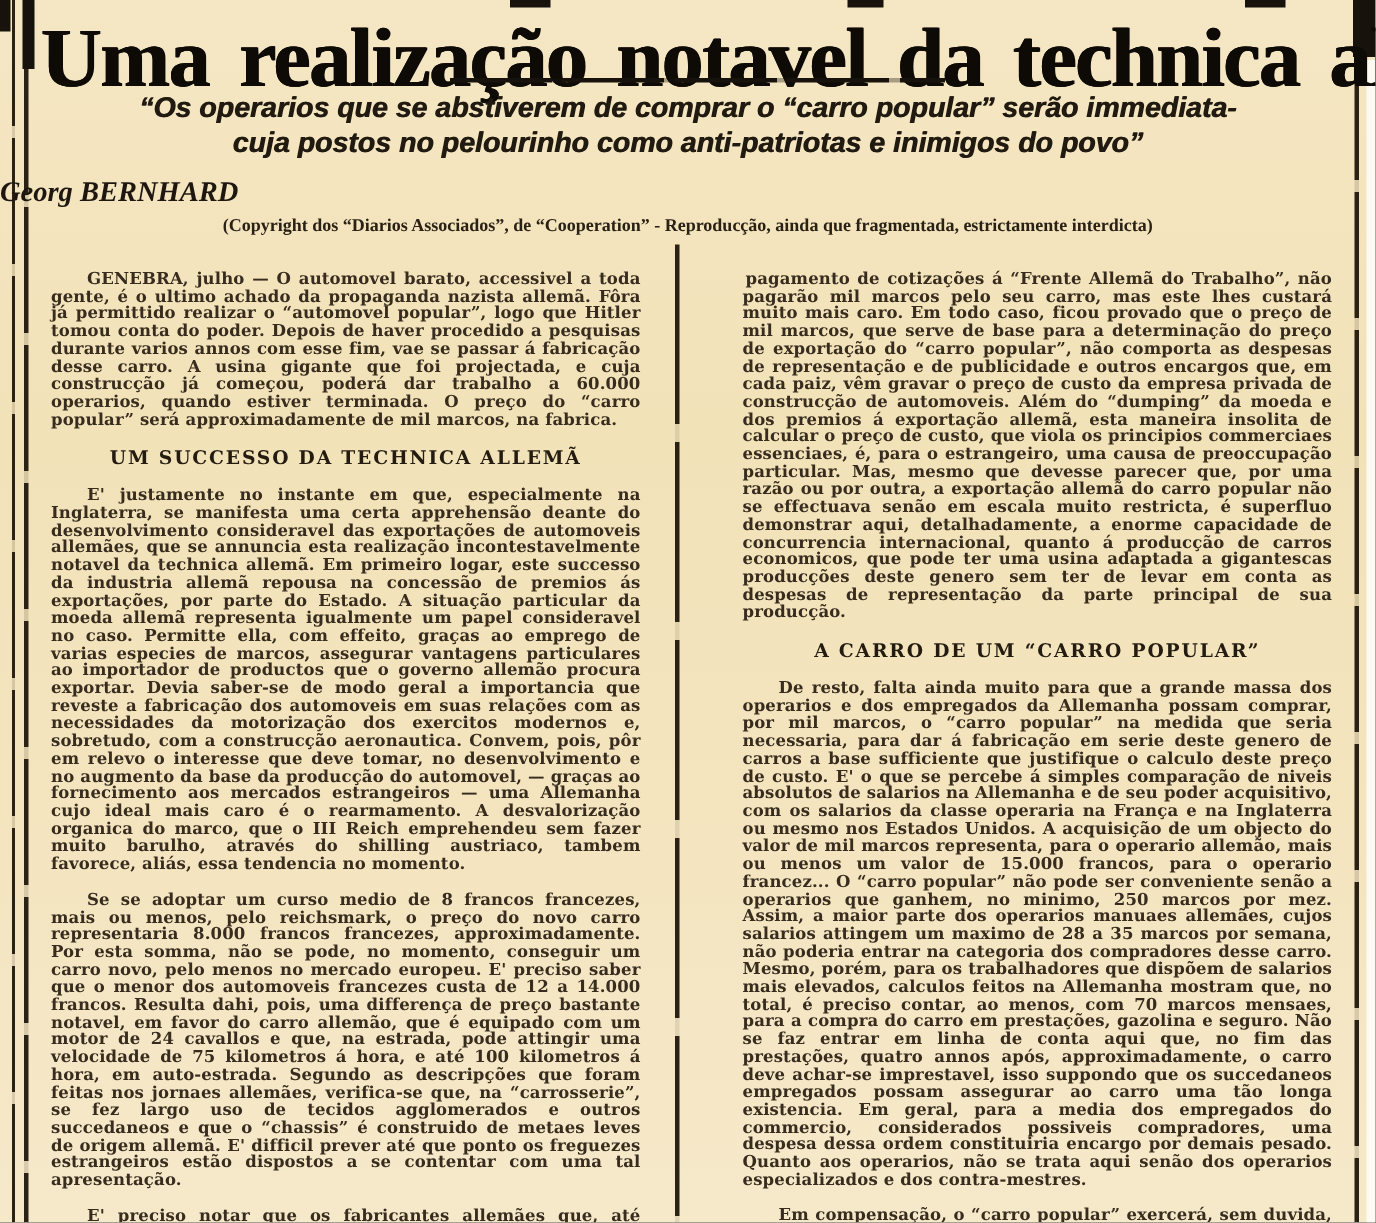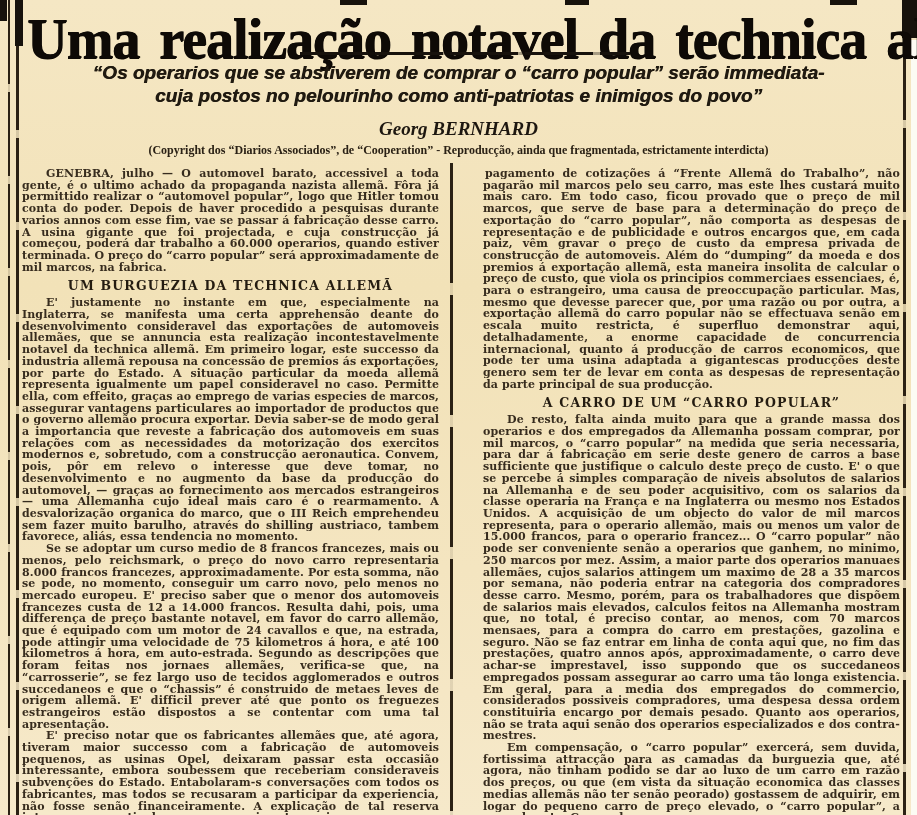--- a/index.html
+++ b/index.html
@@ -31,35 +31,35 @@
   .headline-rule {
     position:absolute; left:300px; top:52px; width:330px; height:3px;
     background:repeating-linear-gradient(90deg,#17120c 0 68px, rgba(23,18,12,0.35) 68px 75px);
   }
   .subhead {
     position:absolute; left:30px; top:61px; width:857px; margin:0; text-align:center;
     font-family:"Liberation Sans", sans-serif; font-weight:bold; font-size:19px; line-height:23px;
     color:#201a11; text-shadow:0.5px 0 0 currentColor;font-style:italic;
   }
   .byline {
-    position:absolute; left:0; top:118px; width:100%; margin:0; text-align:center;
+    position:absolute; left:0; top:118px; width:100%; margin:0; text-align:left;
     font-family:"Liberation Serif", serif; font-style:italic; font-weight:bold;
     font-size:19px; color:#1d1710;
   }
   .copyright {
     position:absolute; left:0; top:143px; width:100%; margin:0; text-align:center;
     font-family:"Liberation Serif", serif; font-weight:bold; font-size:12px; color:#2a2115;
   }
   .columns {
     position:absolute; left:22px; top:168px; width:878px; bottom:0;
     display:flex; gap:44px; overflow:hidden;
   }
   .col { width:417px; flex:0 0 417px; }
   .body-p {
-    margin:0; text-align:justify; text-indent:24px;
+    margin:12px; text-align:justify; text-indent:24px;
     font-size:11px; line-height:11.7px; font-weight:bold;
     letter-spacing:0.1px; color:#372c1e;
   }
   .body-p.no-indent { text-indent:2px; }
   .section-h {
     margin:5px 0 4px; text-align:center; font-size:12.5px; font-weight:bold;
     letter-spacing:1.2px; color:#241c11;
   }
 </style>
 </head>
@@ -84,21 +84,21 @@
 
   <p class="subhead"><span>“Os operarios que se abstiverem de comprar o “carro popular” serão immediata-</span><br><span>cuja postos no pelourinho como anti-patriotas e inimigos do povo”</span></p>
 
   <p class="byline">Georg BERNHARD</p>
   <p class="copyright">(Copyright dos “Diarios Associados”, de “Cooperation” - Reproducção, ainda que fragmentada, estrictamente interdicta)</p>
 
   <div class="columns">
 
     <section class="col">
       <p class="body-p">GENEBRA, julho — O automovel barato, accessivel a toda gente, é o ultimo achado da propaganda nazista allemã. Fôra já permittido realizar o “automovel popular”, logo que Hitler tomou conta do poder. Depois de haver procedido a pesquisas durante varios annos com esse fim, vae se passar á fabricação desse carro. A usina gigante que foi projectada, e cuja construcção já começou, poderá dar trabalho a 60.000 operarios, quando estiver terminada. O preço do “carro popular” será approximadamente de mil marcos, na fabrica.</p>
-      <h2 class="section-h">UM BURGUEZIA DA TECHNICA ALLEMÃ</h2>
+      <h2 class="section-h">UM SUCCESSO DA TECHNICA ALLEMÃ</h2>
       <p class="body-p">E' justamente no instante em que, especialmente na Inglaterra, se manifesta uma certa apprehensão deante do desenvolvimento consideravel das exportações de automoveis allemães, que se annuncia esta realização incontestavelmente notavel da technica allemã. Em primeiro logar, este successo da industria allemã repousa na concessão de premios ás exportações, por parte do Estado. A situação particular da moeda allemã representa igualmente um papel consideravel no caso. Permitte ella, com effeito, graças ao emprego de varias especies de marcos, assegurar vantagens particulares ao importador de productos que o governo allemão procura exportar. Devia saber-se de modo geral a importancia que reveste a fabricação dos automoveis em suas relações com as necessidades da motorização dos exercitos modernos e, sobretudo, com a construcção aeronautica. Convem, pois, pôr em relevo o interesse que deve tomar, no desenvolvimento e no augmento da base da producção do automovel, — graças ao fornecimento aos mercados estrangeiros — uma Allemanha cujo ideal mais caro é o rearmamento. A desvalorização organica do marco, que o III Reich emprehendeu sem fazer muito barulho, através do shilling austriaco, tambem favorece, aliás, essa tendencia no momento.</p>
       <p class="body-p">Se se adoptar um curso medio de 8 francos francezes, mais ou menos, pelo reichsmark, o preço do novo carro representaria 8.000 francos francezes, approximadamente. Por esta somma, não se pode, no momento, conseguir um carro novo, pelo menos no mercado europeu. E' preciso saber que o menor dos automoveis francezes custa de 12 a 14.000 francos. Resulta dahi, pois, uma differença de preço bastante notavel, em favor do carro allemão, que é equipado com um motor de 24 cavallos e que, na estrada, pode attingir uma velocidade de 75 kilometros á hora, e até 100 kilometros á hora, em auto-estrada. Segundo as descripções que foram feitas nos jornaes allemães, verifica-se que, na “carrosserie”, se fez largo uso de tecidos agglomerados e outros succedaneos e que o “chassis” é construido de metaes leves de origem allemã. E' difficil prever até que ponto os freguezes estrangeiros estão dispostos a se contentar com uma tal apresentação.</p>
       <p class="body-p">E' preciso notar que os fabricantes allemães que, até agora, tiveram maior successo com a fabricação de automoveis pequenos, as usinas Opel, deixaram passar esta occasião interessante, embora soubessem que receberiam consideraveis subvenções do Estado. Entabolaram-s conversações com todos os fabricantes, mas todos se recusaram a participar da experiencia, não fosse senão financeiramente. A explicação de tal reserva interessa em particular a concurrencia estrangeira: o carro nunca poderia ser vendido ao preço de mil marcos, se os fabricantes tivessem de incluir nesse preço as despesas de representação e um lucro normal. Os dois problemas foram resolvidos</p>
     </section>
 
     <section class="col">
       <p class="body-p no-indent">pagamento de cotizações á “Frente Allemã do Trabalho”, não pagarão mil marcos pelo seu carro, mas este lhes custará muito mais caro. Em todo caso, ficou provado que o preço de mil marcos, que serve de base para a determinação do preço de exportação do “carro popular”, não comporta as despesas de representação e de publicidade e outros encargos que, em cada paiz, vêm gravar o preço de custo da empresa privada de construcção de automoveis. Além do “dumping” da moeda e dos premios á exportação allemã, esta maneira insolita de calcular o preço de custo, que viola os principios commerciaes essenciaes, é, para o estrangeiro, uma causa de preoccupação particular. Mas, mesmo que devesse parecer que, por uma razão ou por outra, a exportação allemã do carro popular não se effectuava senão em escala muito restricta, é superfluo demonstrar aqui, detalhadamente, a enorme capacidade de concurrencia internacional, quanto á producção de carros economicos, que pode ter uma usina adaptada a gigantescas producções deste genero sem ter de levar em conta as despesas de representação da parte principal de sua producção.</p>
       <h2 class="section-h">A CARRO DE UM “CARRO POPULAR”</h2>
       <p class="body-p">De resto, falta ainda muito para que a grande massa dos operarios e dos empregados da Allemanha possam comprar, por mil marcos, o “carro popular” na medida que seria necessaria, para dar á fabricação em serie deste genero de carros a base sufficiente que justifique o calculo deste preço de custo. E' o que se percebe á simples comparação de niveis absolutos de salarios na Allemanha e de seu poder acquisitivo, com os salarios da classe operaria na França e na Inglaterra ou mesmo nos Estados Unidos. A acquisição de um objecto do valor de mil marcos representa, para o operario allemão, mais ou menos um valor de 15.000 francos, para o operario francez... O “carro popular” não pode ser conveniente senão a operarios que ganhem, no minimo, 250 marcos por mez. Assim, a maior parte dos operarios manuaes allemães, cujos salarios attingem um maximo de 28 a 35 marcos por semana, não poderia entrar na categoria dos compradores desse carro. Mesmo, porém, para os trabalhadores que dispõem de salarios mais elevados, calculos feitos na Allemanha mostram que, no total, é preciso contar, ao menos, com 70 marcos mensaes, para a compra do carro em prestações, gazolina e seguro. Não se faz entrar em linha de conta aqui que, no fim das prestações, quatro annos após, approximadamente, o carro deve achar-se imprestavel, isso suppondo que os succedaneos empregados possam assegurar ao carro uma tão longa existencia. Em geral, para a media dos empregados do commercio, considerados possiveis compradores, uma despesa dessa ordem constituiria encargo por demais pesado. Quanto aos operarios, não se trata aqui senão dos operarios especializados e dos contra-mestres.</p>
       <p class="body-p">Em compensação, o “carro popular” exercerá, sem duvida, fortissima attracção para as camadas da burguezia que, até agora, não tinham podido se dar ao luxo de um carro em razão dos preços, ou que (em vista da situação economica das classes medias allemãs não ter senão peorado) gostassem de adquirir, em logar do pequeno carro de preço elevado, o “carro popular”, a preço barato. Comprehen-</p>

